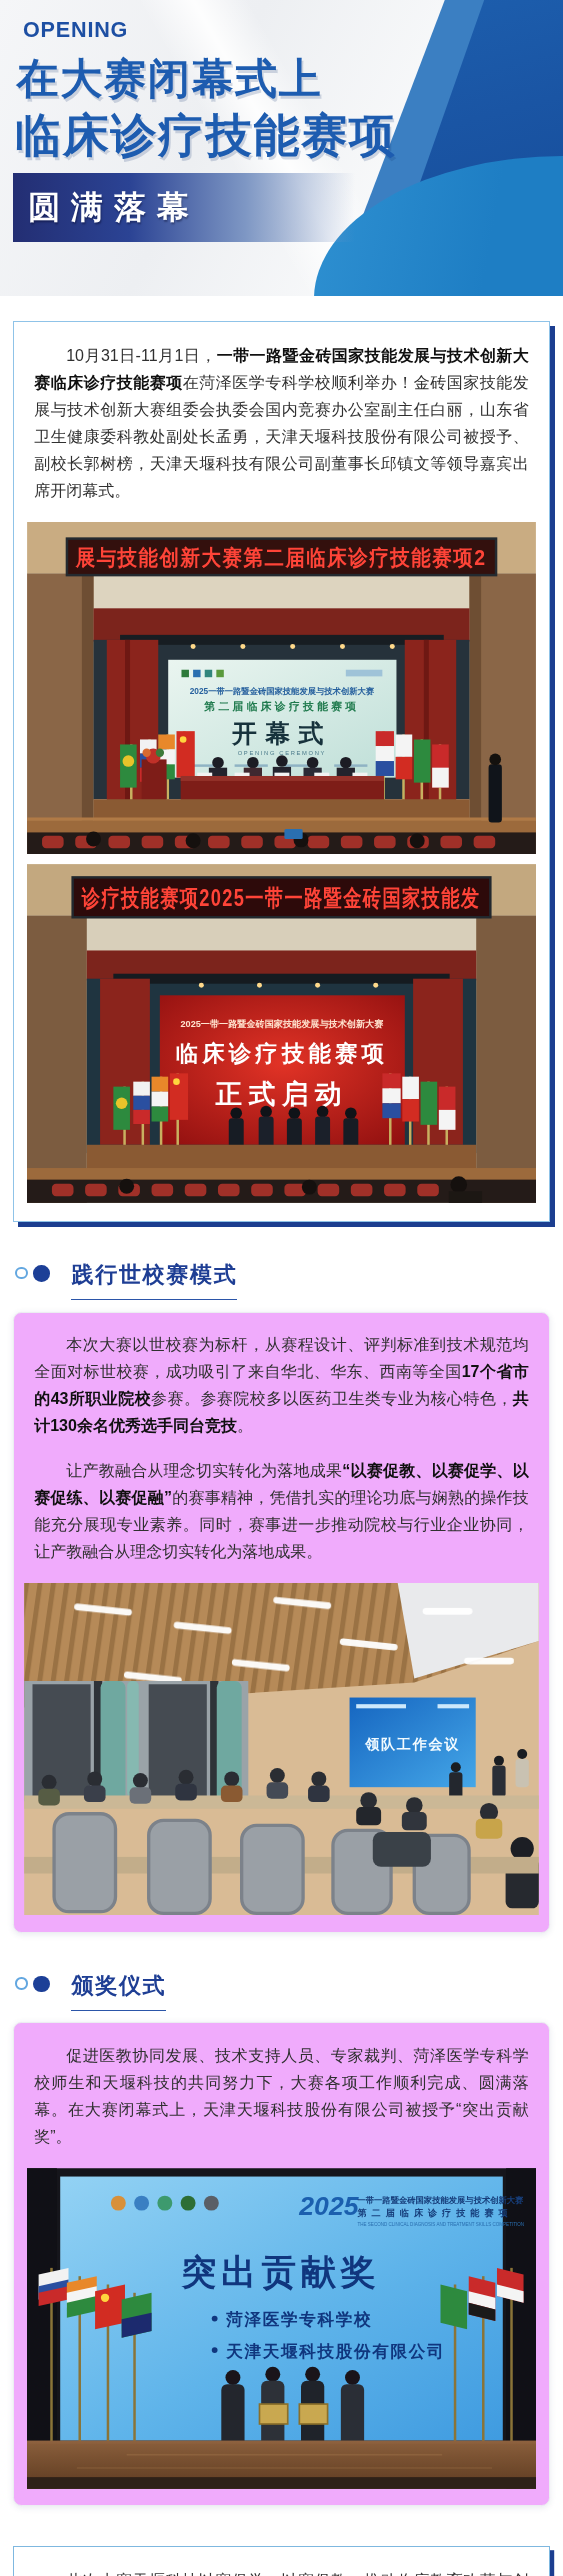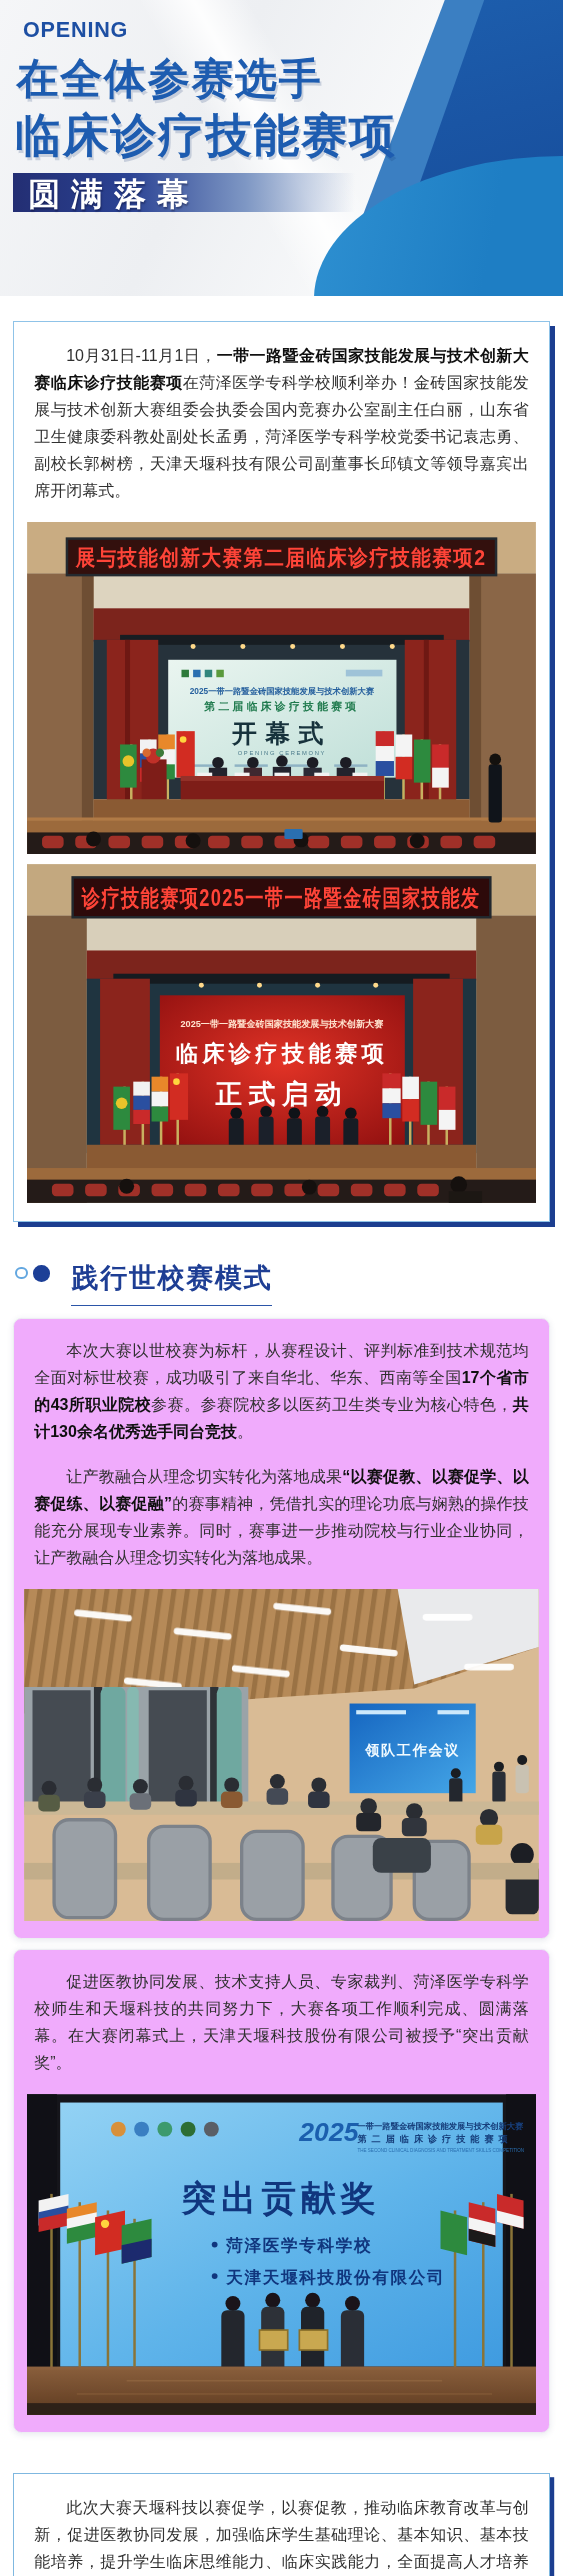--- a/index.html
+++ b/index.html
@@ -19,71 +19,71 @@
           clip-path:polygon(86% 0,100% 0,100% 100%,67.5% 100%); }
   .curve     { position:absolute; right:0; bottom:-3.3px; width:249px; height:143px;
           background:linear-gradient(100deg,#2e90d1 0%,#1e7ec4 70%);
           border-top-left-radius:100% 100%; }
   .hero-logo { position:absolute; left:23px; top:16.6px; font-size:21.6px; font-weight:900;
           color:#1d4fa3; letter-spacing:0.8px; }
   .hero-t1 { position:absolute; left:16.6px; top:51px;  font-size:42px; }
   .hero-t2 { position:absolute; left:15px; top:105px; font-size:46px; }
   .hero-t1,.hero-t2 { font-weight:900; color:#1d5cb0; letter-spacing:1.7px; white-space:nowrap;
           text-shadow:1.7px 2.5px 0 rgba(16,50,110,.18); }
-  .hero-banner { position:absolute; left:13.3px; top:173px; width:342px; height:39px;
-          display:flex; align-items:flex-start; padding-left:15px;
+  .hero-banner { position:absolute; left:13.3px; top:173px; width:342px; height:69px;
+          display:flex; align-items:center; padding-left:15px;
           background:linear-gradient(90deg,#232e73 0%,#2b4394 34%,#7e97c4 68%,rgba(222,230,240,0) 100%); }
   .hero-banner span { color:#fff; font-size:32px; font-weight:900; letter-spacing:10.8px;
           text-shadow:0.8px 1.7px 1.7px rgba(0,0,30,.35); white-space:nowrap; }
 
   
   main { padding-bottom:16.6px; }
   .box-bordered { margin:25px 13.3px 0; background:#fff; border:1.7px solid #8fc3e8;
           box-shadow:5px 5px 0 #1c3e90; padding:10px 6.6px 8.3px; }
   .para { font-size:16px; line-height:27px; color:#303030; text-align:justify;
           text-indent:2em; margin:10px 13.3px 18px; }
   .para b { font-weight:700; color:#101010; }
   .photo { display:block; margin:0 auto 10px; }
   svg { font-family:"Liberation Sans","DejaVu Sans",sans-serif; }
 
   .sec-head { display:flex; align-items:flex-start; margin:38px 0 11.6px 15px; }
   .ring { width:12.5px; height:12.5px; border:2.1px solid #63a7e0; border-radius:50%; margin-top:6.6px; }
   .dot  { width:16.6px; height:16.6px; background:#1c3f97; border-radius:50%; margin:5px 0 0 5.8px; }
-  .sec-title { margin-left:21.6px; font-size:27px; font-weight:900; color:#1e3e94;
+  .sec-title { margin-left:21.6px; font-size:22px; font-weight:900; color:#1e3e94;
           letter-spacing:1.7px; padding-bottom:9px; border-bottom:1.7px solid #2b55a8; }
 
   .card { margin:10px 13.3px 0; background:#f0abfc; border:0.8px solid #eceef2; border-radius:8.3px;
           box-shadow:0 1.7px 6.6px rgba(40,60,100,.10); padding:8.3px 6.6px 6.6px; }
 
   .box-outro { margin:40px 13.3px 11.6px; background:#fff; border:1.7px solid #7fb8e0;
           box-shadow:4.2px 4.2px 0 #1c3e90; padding:11.6px 8.3px; }
   .box-outro .para { margin:8.3px 11.6px; }
 </style>
 </head>
 <body>
 
 <div class="page">
 
   <header class="hero">
     <div class="hero-streak"></div>
     <div class="band-mid"></div>
     <div class="band-dark"></div>
     <div class="curve"></div>
     <div class="hero-logo">OPENING</div>
-    <div class="hero-t1">在全体参赛选手</div>
+    <div class="hero-t1">在大赛闭幕式上</div>
     <div class="hero-t2">临床诊疗技能赛项</div>
     <div class="hero-banner">
       <span>圆满落幕</span>
     </div>
   </header>
 
   <main>
 
     <section class="box-bordered">
-      <p class="para"><span>10月31日-11月1日，</span><b>一带一路暨金砖国家技能发展与技术创新大赛临床诊疗技能赛项</b><span>在菏泽医学专科学校顺利举办！金砖国家技能发展与技术创新大赛组委会执委会国内竞赛办公室副主任白丽，山东省卫生健康委科教处副处长孟勇，菏泽医学专科学校党委书记袁志勇、副校长郭树榜，天津天堰科技有限公司副董事长邱镇文等领导嘉宾出席开闭幕式。</span></p>
+      <p class="para"><span>10月31日-11月1日，</span><b>一带一路暨金砖国家技能发展与技术创新大赛临床诊疗技能赛项</b><span>在菏泽医学专科学校顺利举办！金砖国家技能发展与技术创新大赛组委会执委会国内竞赛办公室副主任白丽，山东省卫生健康委科教处副处长孟勇，天津天堰科技股份有限公司被授予、副校长郭树榜，天津天堰科技有限公司副董事长邱镇文等领导嘉宾出席开闭幕式。</span></p>
 
       <svg class="photo" width="509" height="332" viewBox="0 0 613 400">
         <defs>
           <linearGradient id="scr1" x1="0" y1="0" x2="1" y2="1">
             <stop offset="0" stop-color="#eaf5f0"></stop>
               <stop offset="1" stop-color="#bfdfd8"></stop>
           </linearGradient>
         </defs>
         <rect width="613" height="400" fill="#c9ac82"></rect>
         <rect x="0" y="62" width="613" height="340" fill="#ddd4bf"></rect>
@@ -390,20 +390,25 @@
           <rect x="36" y="278" width="74" height="118" rx="18" fill="#9aa0a6" stroke="#7c828a" stroke-width="4"></rect>
           <rect x="150" y="286" width="74" height="112" rx="18" fill="#9aa0a6" stroke="#7c828a" stroke-width="4"></rect>
           <rect x="262" y="292" width="74" height="106" rx="18" fill="#9aa0a6" stroke="#7c828a" stroke-width="4"></rect>
           <rect x="372" y="298" width="70" height="100" rx="18" fill="#9aa0a6" stroke="#7c828a" stroke-width="4"></rect>
           <rect x="470" y="304" width="66" height="94" rx="18" fill="#9aa0a6" stroke="#7c828a" stroke-width="4"></rect>
         </g>
         <rect x="420" y="300" width="70" height="42" rx="10" fill="#3a4148"></rect>
       </svg>
     </section>
 
+    <div class="sec-head">
+      <span class="ring"></span>
+      <span class="dot"></span>
+      <h2 class="sec-title">颁奖仪式</h2>
+    </div>
 
     <section class="card">
       <p class="para">促进医教协同发展、技术支持人员、专家裁判、菏泽医学专科学校师生和天堰科技的共同努力下，大赛各项工作顺利完成、圆满落幕。在大赛闭幕式上，天津天堰科技股份有限公司被授予“突出贡献奖”。</p>
 
       <svg class="photo" width="509" height="321" viewBox="0 0 613 386">
         <defs>
           <linearGradient id="scr4" x1="0" y1="0" x2="1" y2="1">
             <stop offset="0" stop-color="#93d2f4"></stop>
               <stop offset="0.55" stop-color="#5fb4ea"></stop>
               <stop offset="1" stop-color="#3f9be0"></stop>

